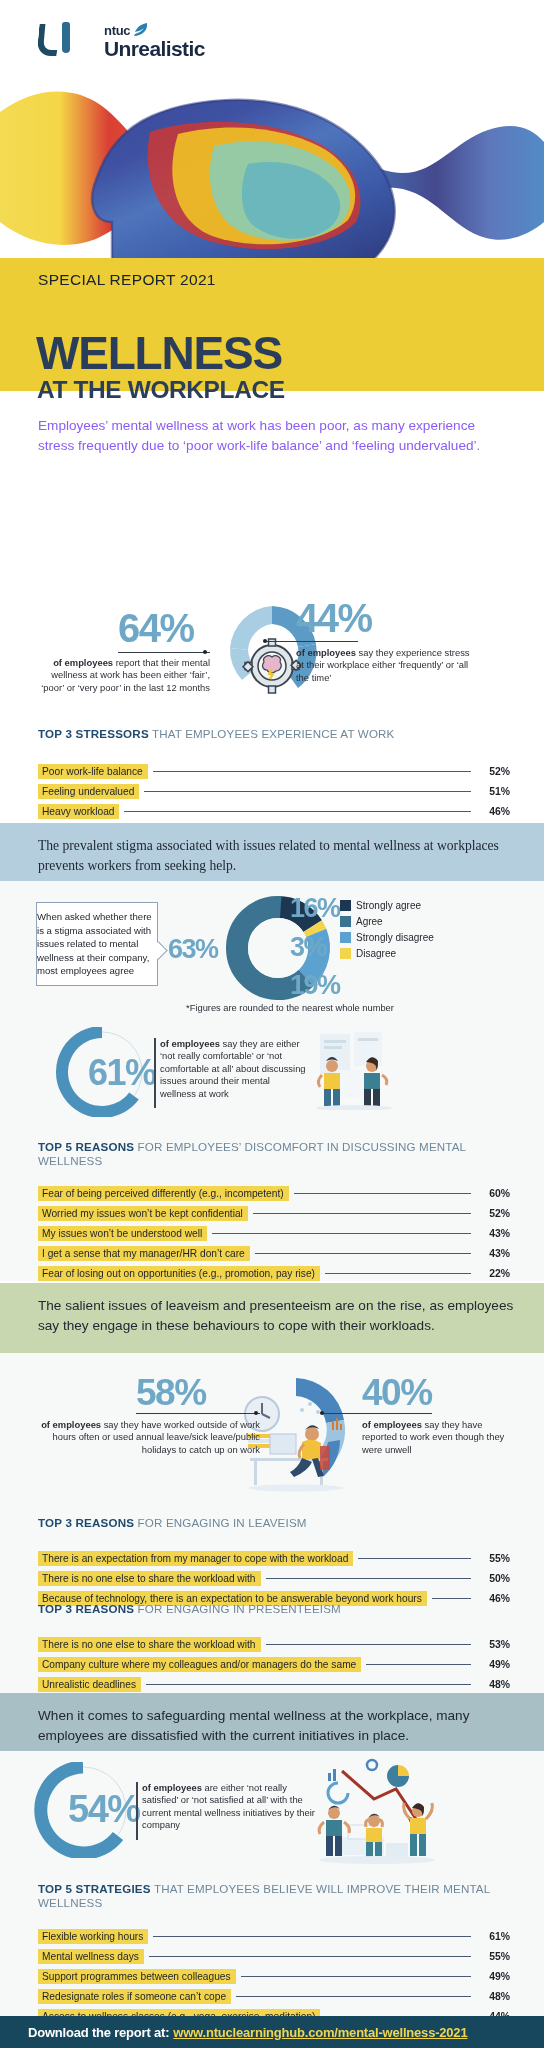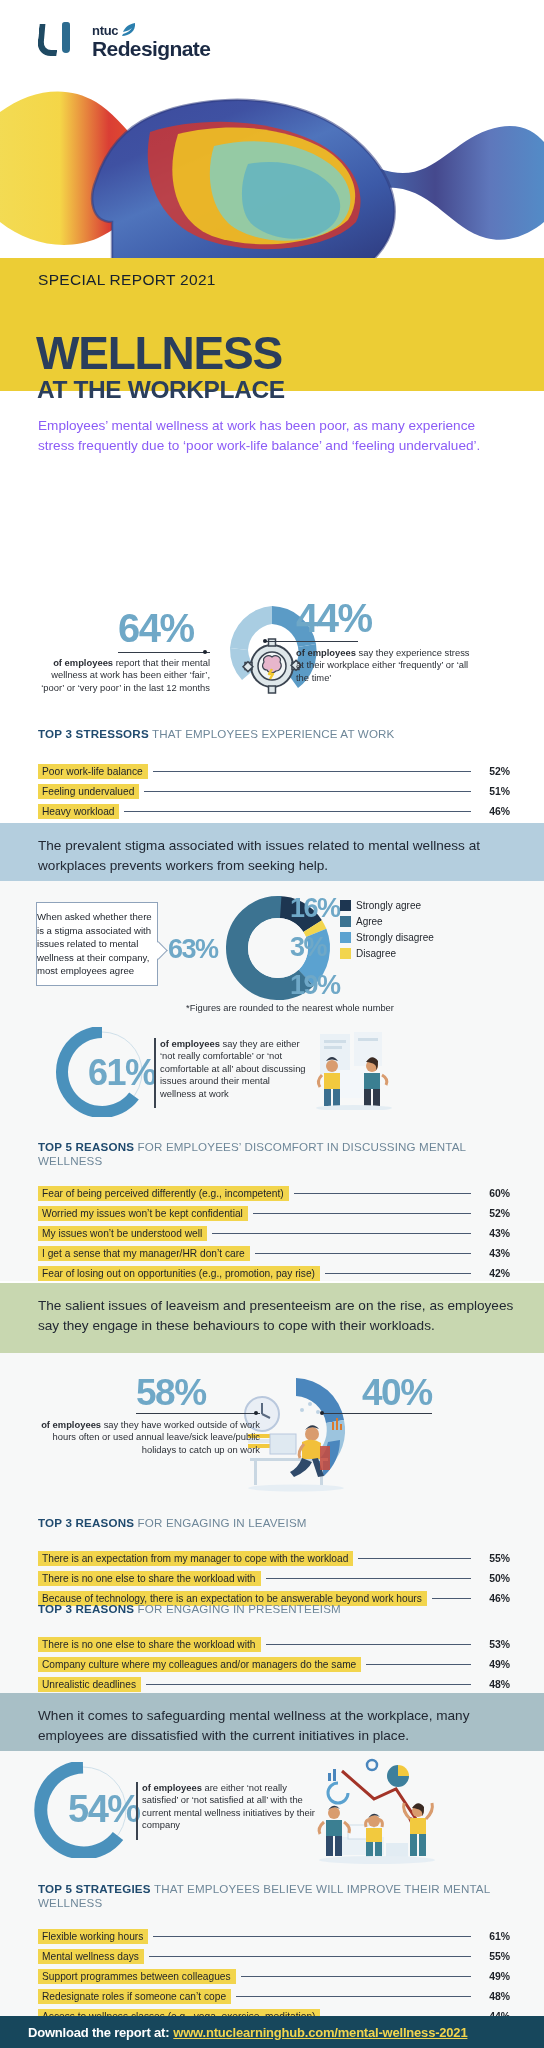--- a/index.html
+++ b/index.html
@@ -13,21 +13,21 @@
     width: 544px;
     height: 2048px;
     overflow: hidden;
     background: #ffffff;
   }
 
   
   .logo-wrap {
     position: absolute;
     top: 22px; left: 38px;
-    display: flex; align-items: flex-start; gap: 12px;
+    display: flex; align-items: flex-start; gap: 24px;
   }
   .logo-mark { position: relative; width: 42px; height: 36px; }
   .logo-mark .hook {
     position: absolute; left: 0; top: 2px;
     width: 20px; height: 32px;
     border: 6px solid #1f4a63;
     border-top: none; border-right: none;
     border-bottom-left-radius: 14px;
     transform: skewX(-5deg);
   }
@@ -181,21 +181,21 @@
       <div class="hook"></div>
         <div class="bar"></div>
     </div>
     <div class="logo-text">
       <div class="logo-top">
         <span>ntuc</span>
         <svg width="16" height="14" viewBox="0 0 16 14">
           <path d="M14 0 C8 1,4 4,2 9 C6 8,9 7,11 5 C9 8,6 10,2 11 L1 13 C8 13,15 8,14 0Z" fill="#2b7fae"></path>
         </svg>
       </div>
-      <div class="logo-bottom">Redesignate</div>
+      <div class="logo-bottom">Unrealistic</div>
     </div>
   </div>
 
   <div class="banner">
     <svg width="544" height="198" viewBox="0 0 544 198">
       <defs>
         <linearGradient id="wc" x1="0" y1="0.5" x2="1" y2="0.5">
           <stop offset="0%" stop-color="#f2d94a"></stop>
           <stop offset="11%" stop-color="#f4d43e"></stop>
           <stop offset="20%" stop-color="#d8342a"></stop>
@@ -304,21 +304,21 @@
         <span class="stat-rule"></span>
         <span class="stat-val">51%</span>
       </div>
       <div class="stat-row">
         <span class="stat-label">Heavy workload</span>
         <span class="stat-rule"></span>
         <span class="stat-val">46%</span>
       </div>
     </div>
 
-  <div class="band" id="band2" style="top: 823px; height: 58px; background: rgb(180, 206, 222);">
+  <div class="band" id="band2" style="top: 823px; height: 58px; background: rgb(180, 206, 222); font-family: Liberation Serif, serif;">
     <div class="band-text" style="top:13px;">The prevalent stigma associated with issues related to mental wellness at workplaces prevents workers from seeking help.</div>
   </div>
   <div class="section-bg" style="top:881px; height:400px;"></div>
 
   <div class="callout" style="top:902px; left:36px; width:122px;">When asked whether there is a stigma associated with issues related to mental wellness at their company, most employees agree</div>
   <div class="callout-tail" style="top:944px; left:152px;"></div>
 
   <div class="bignum" style="top:936px; left:168px; font-size:27px;">63%</div>
 
   <div class="illus" style="top:892px; left:222px; width:112px; height:112px;">
@@ -416,21 +416,21 @@
         <span class="stat-val">43%</span>
       </div>
       <div class="stat-row">
         <span class="stat-label">I get a sense that my manager/HR don’t care</span>
         <span class="stat-rule"></span>
         <span class="stat-val">43%</span>
       </div>
       <div class="stat-row">
         <span class="stat-label">Fear of losing out on opportunities (e.g., promotion, pay rise)</span>
         <span class="stat-rule"></span>
-        <span class="stat-val">42%</span>
+        <span class="stat-val">22%</span>
       </div>
     </div>
 
   <div class="band" id="band3" style="top: 1283px; height: 70px; background: rgb(200, 215, 176);">
     <div class="band-text" style="top:13px;">The salient issues of leaveism and presenteeism are on the rise, as employees say they engage in these behaviours to cope with their workloads.</div>
   </div>
   <div class="section-bg" style="top:1353px; height:340px;"></div>
 
   <div class="illus" style="top:1372px; left:228px; width:136px; height:120px;">
     <svg width="136" height="120" viewBox="0 0 136 120">
@@ -476,20 +476,21 @@
   </div>
 
   <div class="bignum" style="top:1374px; left:136px; font-size:37px;">58%</div>
   <div class="underline-rule" style="top:1413px; left:136px; width:124px;"></div>
   <div class="dotcap" style="top:1411px; left:254px;"></div>
   <div class="statcap" style="top:1419px; left:36px; width:224px; text-align:right;"><b>of employees</b> say they have worked outside of work hours often or used annual leave/sick leave/public holidays to catch up on work</div>
 
   <div class="bignum" style="top:1374px; left:362px; font-size:37px;">40%</div>
   <div class="underline-rule" style="top:1413px; left:322px; width:110px;"></div>
   <div class="dotcap" style="top:1411px; left:320px;"></div>
+  <div class="statcap" style="top:1419px; left:362px; width:150px;"><b>of employees</b> say they have reported to work even though they were unwell</div>
 
   <div class="list-head" style="top:1516px;">
     <b>TOP 3 REASONS</b><span> FOR ENGAGING IN LEAVEISM</span>
   </div>
   <div class="stat-list" id="list-s3a" style="top:1535px;">
       <div class="stat-row">
         <span class="stat-label">There is an expectation from my manager to cope with the workload</span>
         <span class="stat-rule"></span>
         <span class="stat-val">55%</span>
       </div>

